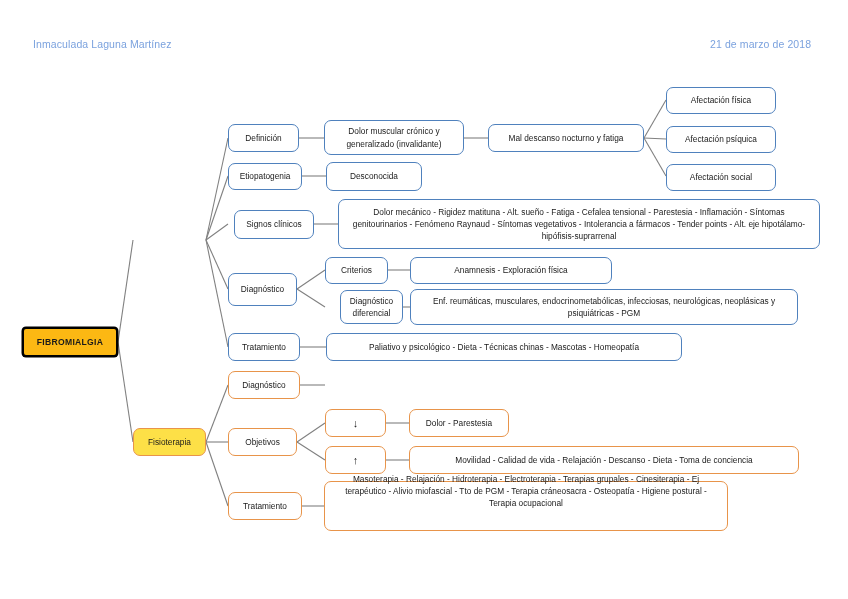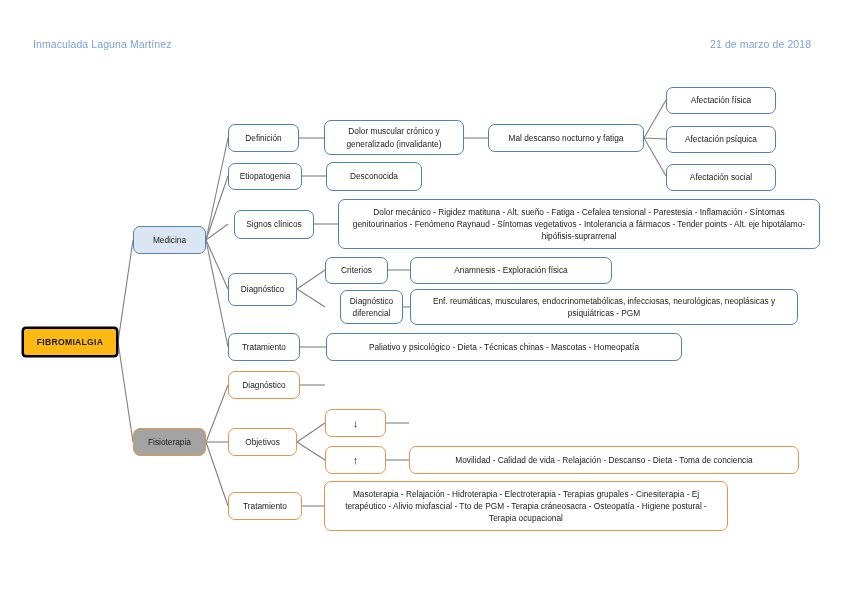--- a/index.html
+++ b/index.html
@@ -72,21 +72,21 @@
     border: 1.3px solid #4f81bd;
     background: #dce6f2;
   }
   
   .n-orange {
     border: 1.3px solid #e8944a;
     background: #ffffff;
   }
   .n-orange-fill {
     border: 1.3px solid #e8944a;
-    background: #a3a3a3;
+    background: #fde047;
   }
   .arrow-glyph {
     font-size: 11px;
     line-height: 1;
     color: #1a1a1a;
   }
 </style>
 </head>
 <body>
 
@@ -138,23 +138,20 @@
       <path d="M386 460 L409 460"></path>
 
       <path d="M302 506 L324 506"></path>
     </g>
   </svg>
 
   <div class="node n-root" style="left:22px; top:327px; width:96px; height:30px;">
     <span>FIBROMIALGIA</span>
   </div>
 
-  <div class="node n-blue-fill" style="left:133px; top:226px; width:73px; height:28px;">
-    <span>Medicina</span>
-  </div>
   <div class="node n-orange-fill" style="left:133px; top:428px; width:73px; height:28px;">
     <span>Fisioterapia</span>
   </div>
 
   <div class="node n-blue" style="left:228px; top:124px; width:71px; height:28px;">
     <span>Definición</span>
   </div>
   <div class="node n-blue" style="left:324px; top:120px; width:140px; height:35px;">
     <span>Dolor muscular crónico y generalizado (invalidante)</span>
   </div>
@@ -211,27 +208,30 @@
   <div class="node n-orange" style="left:228px; top:371px; width:72px; height:28px;">
     <span>Diagnóstico</span>
   </div>
 
   <div class="node n-orange" style="left:228px; top:428px; width:69px; height:28px;">
     <span>Objetivos</span>
   </div>
   <div class="node n-orange" style="left:325px; top:409px; width:61px; height:28px;">
     <span class="arrow-glyph">↓</span>
   </div>
+  <div class="node n-orange" style="left:409px; top:409px; width:100px; height:28px;">
+    <span>Dolor - Parestesia</span>
+  </div>
   <div class="node n-orange" style="left:325px; top:446px; width:61px; height:28px;">
     <span class="arrow-glyph">↑</span>
   </div>
   <div class="node n-orange" style="left:409px; top:446px; width:390px; height:28px;">
     <span>Movilidad - Calidad de vida - Relajación - Descanso - Dieta - Toma de conciencia</span>
   </div>
 
   <div class="node n-orange" style="left:228px; top:492px; width:74px; height:28px;">
     <span>Tratamiento</span>
   </div>
-  <div class="node n-orange" style="left:324px; top:481px; width:404px; height:50px; padding:21px 8px;">
+  <div class="node n-orange" style="left:324px; top:481px; width:404px; height:50px; padding:21px 8px;align-items:flex-end;">
     <span>Masoterapia - Relajación - Hidroterapia - Electroterapia - Terapias grupales - Cinesiterapia - Ej terapéutico - Alivio miofascial - Tto de PGM - Terapia cráneosacra - Osteopatía - Higiene postural - Terapia ocupacional</span>
   </div>
 
 </div>
 
 </body></html>

